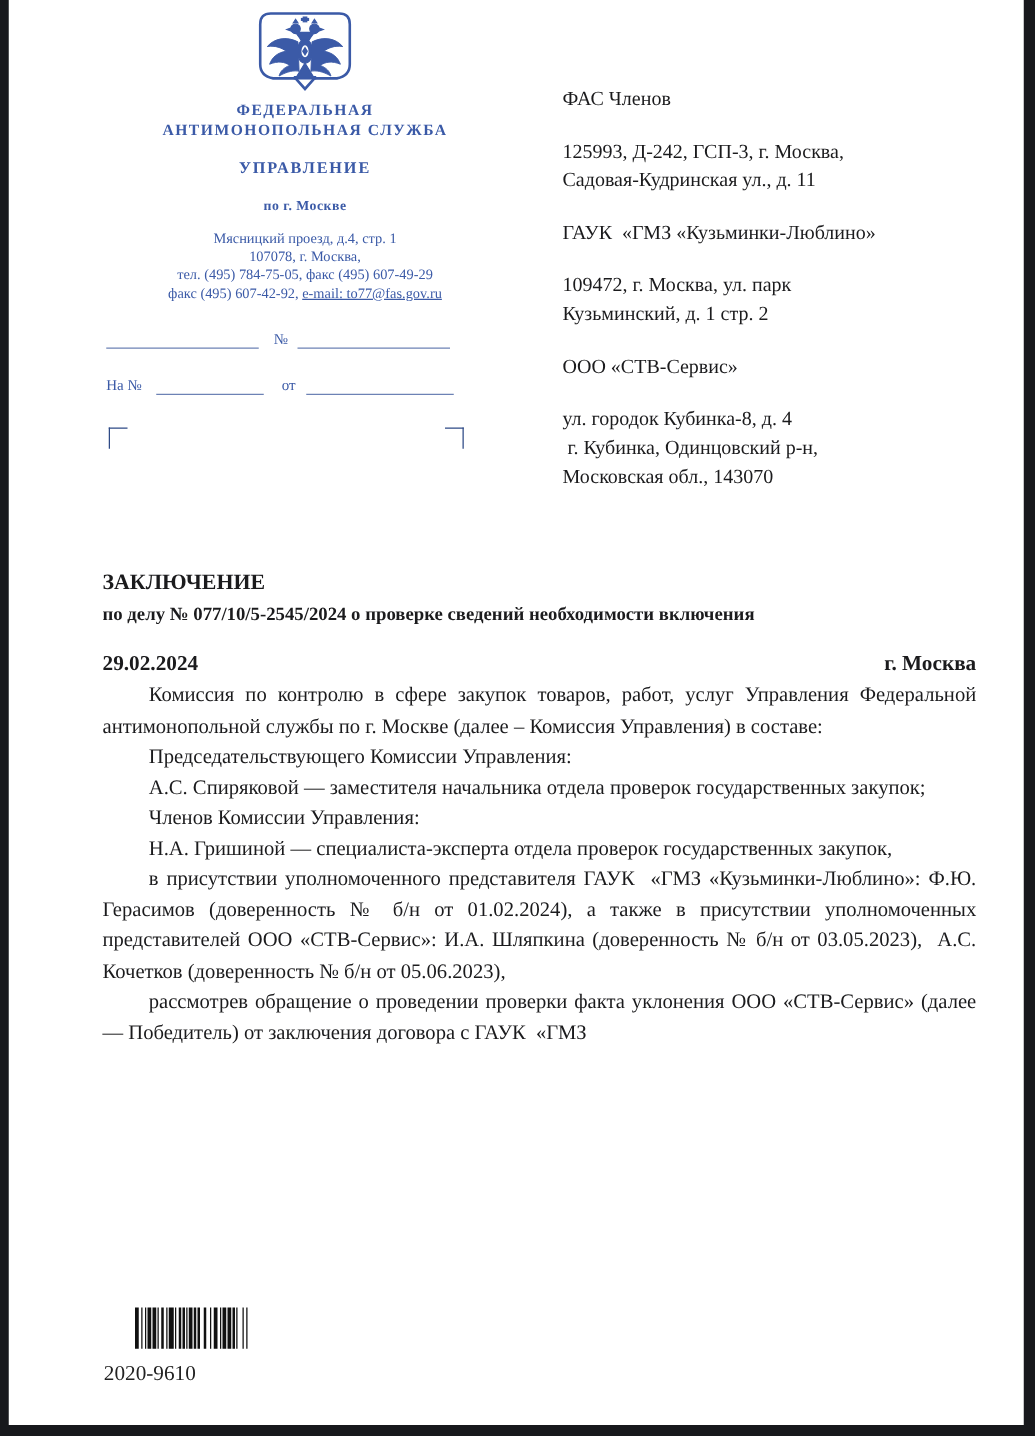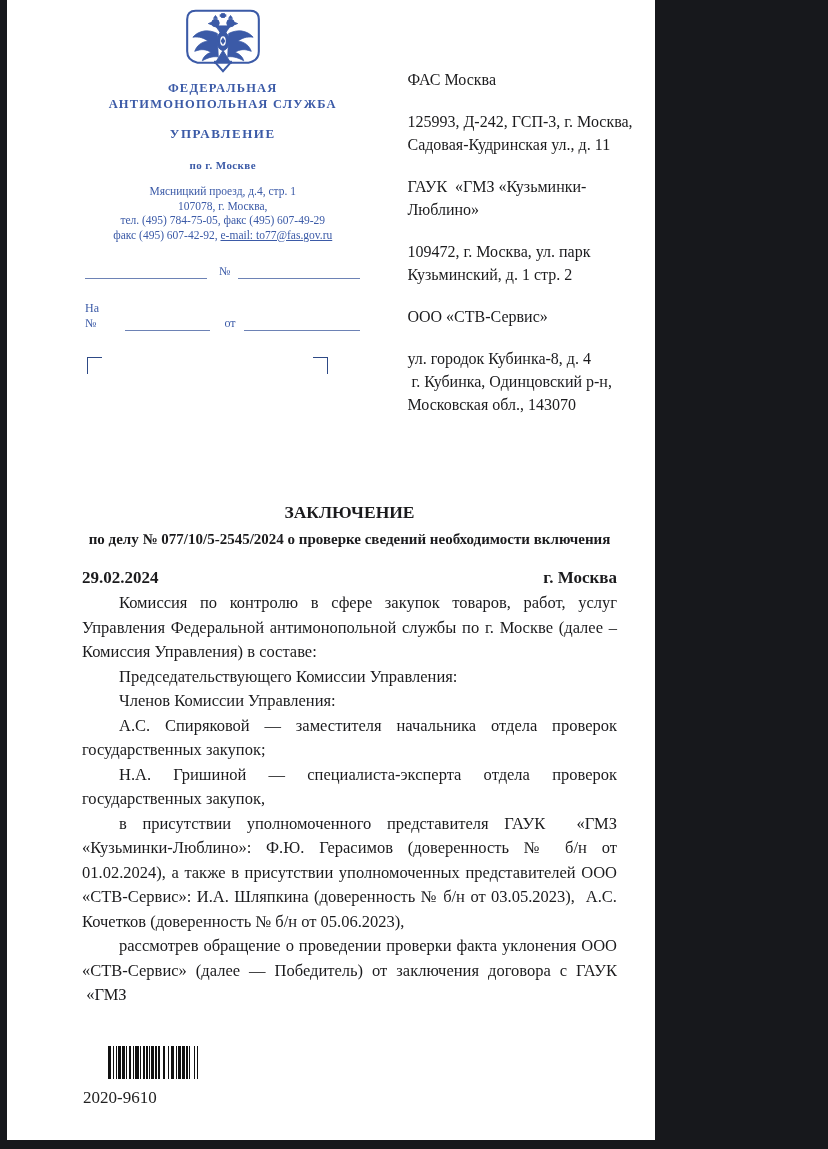--- a/index.html
+++ b/index.html
@@ -11,21 +11,21 @@
   *{margin:0;padding:0;box-sizing:border-box;}
   html,body{width:828px;height:1149px;}
   body{
     background:var(--frame);
     font-family:"Liberation Serif", serif;
     position:relative;
     overflow:hidden;
   }
   .page{
     position:absolute;
-    left:7px; top:0; width:648px; height:1140px;
+    left:7px; top:0; width:812px; height:1140px;
     background:#ffffff;
     color:var(--ink);
   }
   
   .letterhead{
     display:flex;
     align-items:flex-start;
   }
   .lh-left{
     width:318px;
@@ -97,22 +97,21 @@
     font-size:16px;
     line-height:23px;
   }
   .recipient-block{margin-bottom:19px;}
   .recipient-block div{white-space:pre-wrap;}
   
   .doc-body{
     margin:0 38px 0 75px; 
   }
   .title-block{
-    margin-top:64px;
-    text-align:center;
+    margin-top:40px;
     font-weight:bold;
   }
   .title-main{font-size:17.5px;line-height:27px;}
   .title-sub{font-size:15px;line-height:27px;}
   .date-row{
     margin-top:15px;
     display:flex;
     justify-content:space-between;
     font-weight:bold;
     font-size:17px;
@@ -203,21 +202,21 @@
       </div>
 
       <div class="corner-row">
         <span class="corner-left"></span>
         <span class="corner-right"></span>
       </div>
     </div>
 
     <div class="lh-right">
       <div class="recipient-block">
-        <div>ФАС Москва</div>
+        <div>ФАС Членов</div>
       </div>
       <div class="recipient-block">
         <div>125993, Д-242, ГСП-3, г. Москва,</div>
         <div>Садовая-Кудринская ул., д. 11</div>
       </div>
       <div class="recipient-block">
         <div>ГАУК&nbsp; «ГМЗ «Кузьминки-Люблино»</div>
       </div>
       <div class="recipient-block">
         <div>109472, г. Москва, ул. парк</div>
@@ -242,22 +241,22 @@
     </div>
 
     <div class="date-row">
       <span>29.02.2024</span>
       <span>г. Москва</span>
     </div>
 
     <div class="paragraphs">
       <p>Комиссия по контролю в сфере закупок товаров, работ, услуг Управления Федеральной антимонопольной службы по г. Москве (далее – Комиссия Управления) в составе:</p>
       <p>Председательствующего Комиссии Управления:</p>
+      <p>А.С. Спиряковой — заместителя начальника отдела проверок государственных закупок;</p>
       <p>Членов Комиссии Управления:</p>
-      <p>А.С. Спиряковой — заместителя начальника отдела проверок государственных закупок;</p>
       <p>Н.А. Гришиной — специалиста-эксперта отдела проверок государственных закупок,</p>
       <p>в присутствии уполномоченного представителя ГАУК &nbsp;«ГМЗ «Кузьминки-Люблино»: Ф.Ю. Герасимов (доверенность № б/н от 01.02.2024), а также в присутствии уполномоченных представителей ООО «СТВ-Сервис»: И.А. Шляпкина (доверенность № б/н от 03.05.2023), &nbsp;А.С. Кочетков (доверенность № б/н от 05.06.2023),</p>
       <p>рассмотрев обращение о проведении проверки факта уклонения ООО «СТВ-Сервис» (далее — Победитель) от заключения договора с ГАУК &nbsp;«ГМЗ</p>
     </div>
   </div>
 
   <div class="footer">
     <div class="barcode" id="barcode">
         <i style="width: 3.45px; background: rgb(17, 17, 17);"></i>
         <i style="width: 1.15px; background: transparent;"></i>

